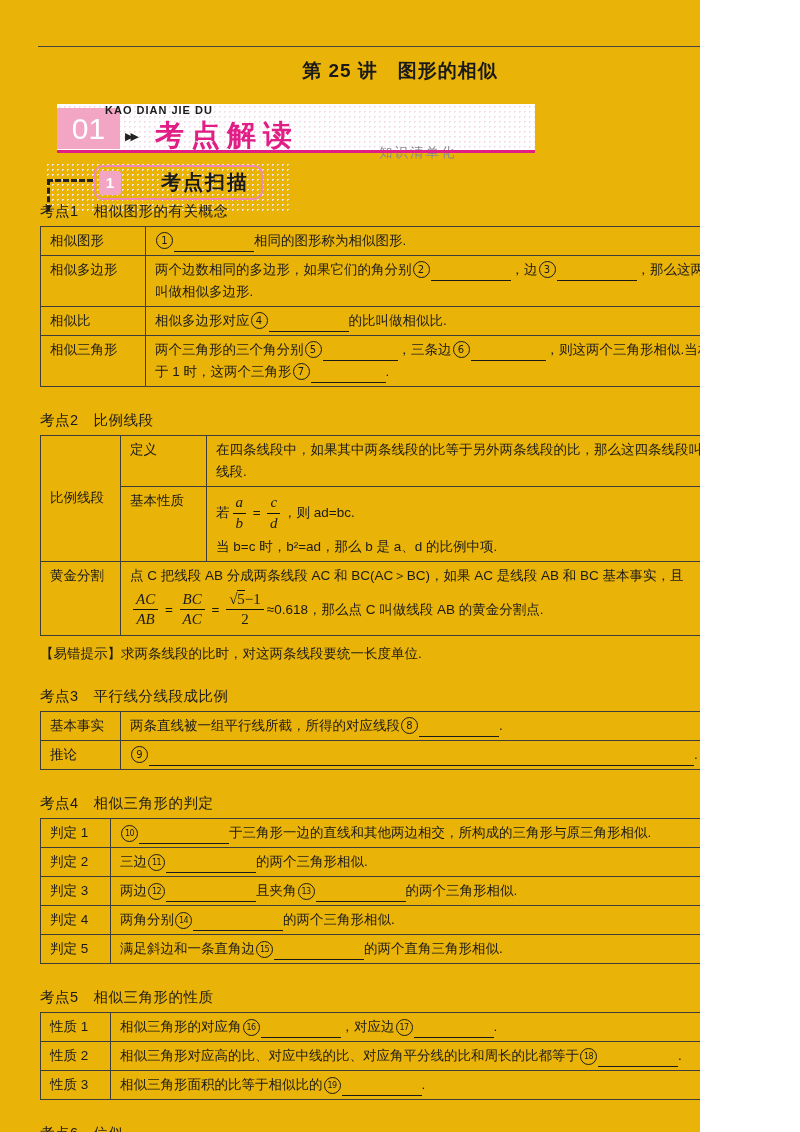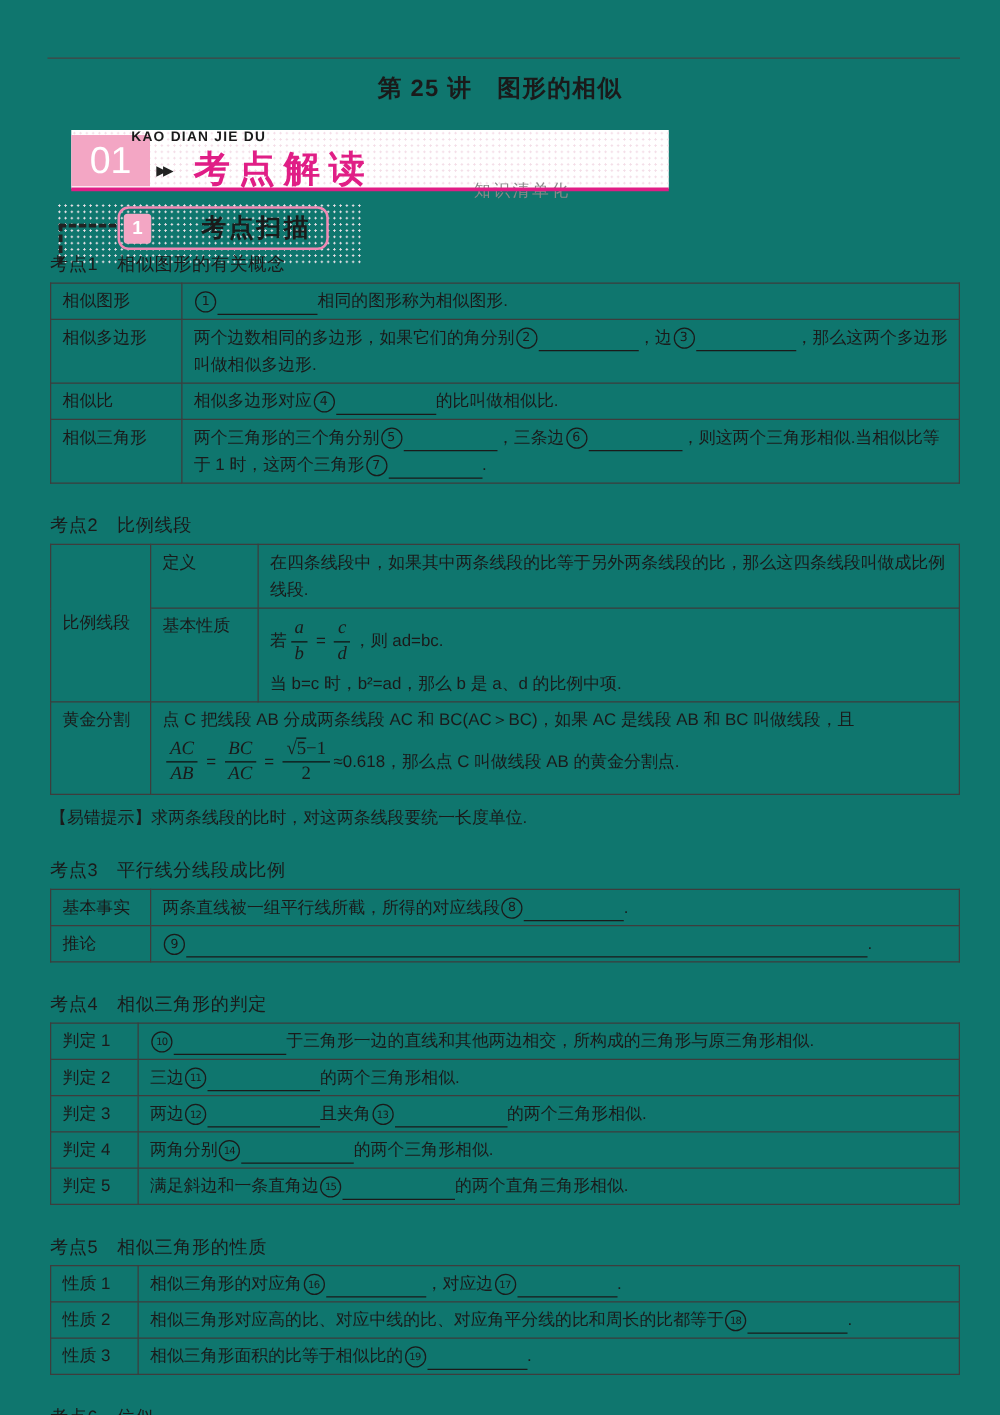--- a/index.html
+++ b/index.html
@@ -5,21 +5,21 @@
   :root{
     --accent-pink:#f3a6c4;
     --accent-magenta:#e01e86;
     --badge-pink:#ef8ab5;
     --subtitle-gray:#8a8a8a;
     --border-dark:#3d3d3d;
     --ink:#1a1a1a;
   }
   html,body{margin:0;padding:0;background:#fff;}
   .page{
-    position:relative;width:800px;height:1132px;background:#0f766e;overflow:hidden;
+    position:relative;width:700px;height:1132px;background:#eab308;overflow:hidden;
     font-family:"Liberation Sans","DejaVu Sans",sans-serif;color:var(--ink);
     font-size:13.5px;
   }
   .top-rule{position:absolute;top:46px;left:38px;width:730px;border-top:1.5px solid #444;}
   .doc-title{position:absolute;top:58px;left:0;width:800px;text-align:center;
     font-size:19px;font-weight:bold;letter-spacing:1px;}
 
   
   .banner{position:absolute;top:104px;left:57px;width:478px;height:47px;
     background-color:#fff;
@@ -145,21 +145,21 @@
         <tr>
           <td>基本性质</td>
           <td>
             <div class="fline">若<span class="frac ital"><span class="fn">a</span><span class="fd">b</span></span> = <span class="frac ital"><span class="fn">c</span><span class="fd">d</span></span>，则 ad=bc.</div>
             <div>当 b=c 时，b²=ad，那么 b 是 a、d 的比例中项.</div>
           </td>
         </tr>
         <tr>
           <td>黄金分割</td>
           <td colspan="2">
-            <div>点 C 把线段 AB 分成两条线段 AC 和 BC(AC＞BC)，如果 AC 是线段 AB 和 BC 叫做线段，且</div>
+            <div>点 C 把线段 AB 分成两条线段 AC 和 BC(AC＞BC)，如果 AC 是线段 AB 和 BC 基本事实，且</div>
             <div class="fline"><span class="frac ital"><span class="fn">AC</span><span class="fd">AB</span></span> = <span class="frac ital"><span class="fn">BC</span><span class="fd">AC</span></span> = <span class="frac"><span class="fn">√<span class="ovl">5</span>−1</span><span class="fd">2</span></span>≈0.618，那么点 C 叫做线段 AB 的黄金分割点.</div>
           </td>
         </tr>
       </tbody>
         </table>
       <div class="note">【易错提示】求两条线段的比时，对这两条线段要统一长度单位.</div>
     </div>
 
     <div class="sec">
       <div class="sec-heading">考点3　平行线分线段成比例</div>

